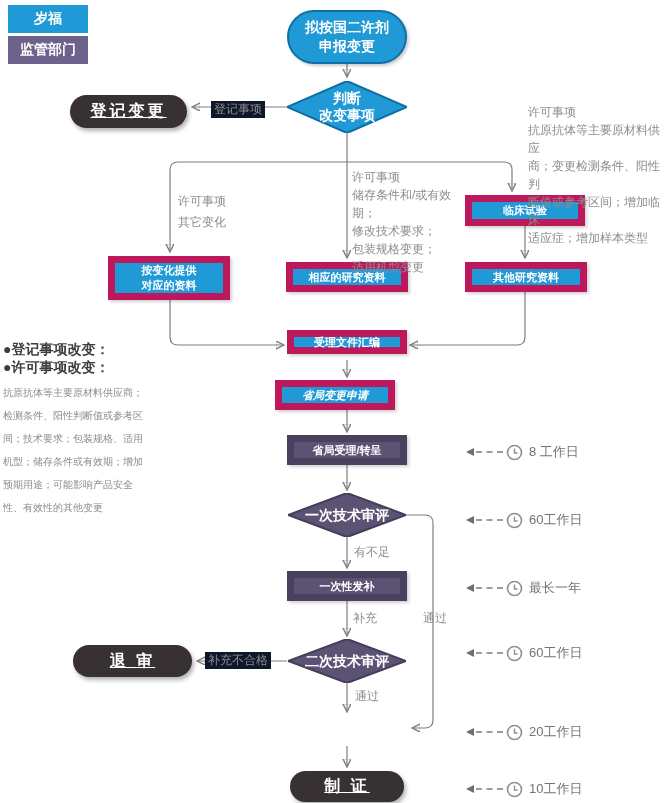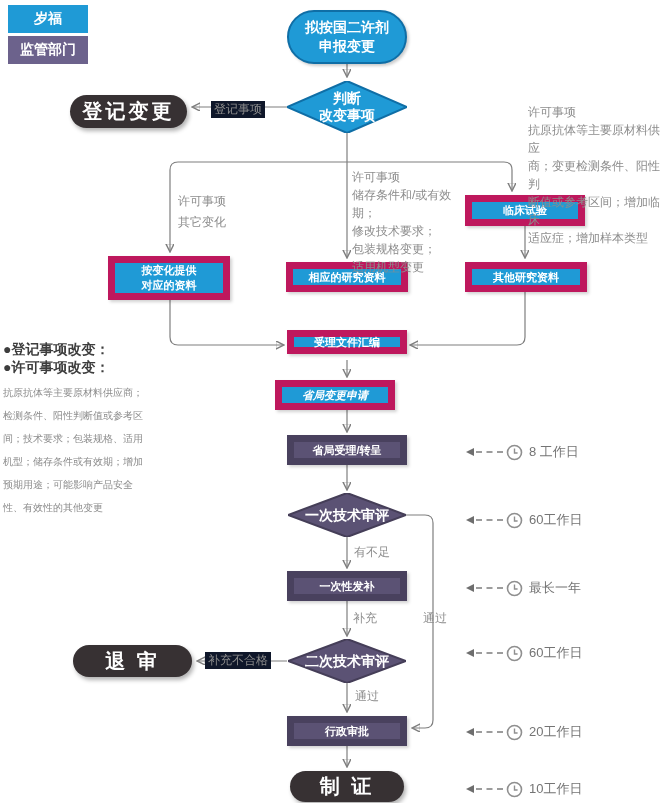--- a/index.html
+++ b/index.html
@@ -6,22 +6,22 @@
   body{font-family:"Liberation Sans","DejaVu Sans",sans-serif;}
   .canvas{position:relative;width:668px;height:803px;background:#ffffff;overflow:hidden;}
   svg.wires{position:absolute;left:0;top:0;width:668px;height:803px;}
   svg.wires path{fill:none;stroke:#7f7f7f;stroke-width:1.2px;}
 
   .node{position:absolute;display:flex;align-items:center;justify-content:center;
         color:#fff;font-weight:bold;text-align:center;box-sizing:border-box;}
   .rect{background:#1f9ad6;border:7px solid #be185d;font-size:11px;
         box-shadow:2px 2px 3px rgba(0,0,0,0.18);justify-content:center;}
   .rect.purple{background:#5b5274;border-color:#49415e;}
-  .capsule{background:#373133;border-radius:18px;font-size:20px;letter-spacing:3px;
-        box-shadow:2px 3px 4px rgba(0,0,0,0.3);}
+  .capsule{background:#373133;border-radius:18px;font-size:16px;letter-spacing:3px;
+        box-shadow:2px 3px 4px rgba(0,0,0,0.3);text-decoration:underline;}
   .stadium{background:#1f9ad6;border:2px solid #0f6ea6;border-radius:27px;
         font-size:14px;line-height:19px;box-shadow:2px 2px 3px rgba(0,0,0,0.2);}
   .diamond{color:#fff;}
   .diamond svg{position:absolute;left:0;top:0;width:100%;height:100%;}
   .diamond polygon{fill:#1f9ad6;stroke:#0f6ea6;stroke-width:2;vector-effect:non-scaling-stroke;}
   .diamond.purple polygon{fill:#5b5274;stroke:#453e58;}
   .diamond .node-label{position:relative;z-index:1;font-size:14px;line-height:17px;}
   .multiline{white-space:pre-line;}
 
   .legend-chip{position:absolute;width:80px;height:28px;display:flex;align-items:center;
@@ -146,23 +146,20 @@
     <svg viewBox="0 0 100 100" preserveAspectRatio="none">
       <polygon points="50,0 100,50 50,100 0,50"></polygon>
       </svg>
     <span class="node-label">二次技术审评</span>
   </div>
 
   <div class="node capsule" style="left:73px;top:645px;width:119px;height:32px;">
     <span>退 审</span>
   </div>
 
-  <div class="node rect purple" style="left:287px;top:716px;width:120px;height:30px;">
-    <span>行政审批</span>
-  </div>
 
   <div class="node capsule" style="left:290px;top:771px;width:114px;height:31px;">
     <span>制 证</span>
   </div>
 
   <span class="edge-label" style="left:211px;top:101px;">登记事项</span>
   <span class="edge-label nobg" style="left:351px;top:544px;">有不足</span>
   <span class="edge-label nobg" style="left:350px;top:610px;">补充</span>
   <span class="edge-label nobg" style="left:420px;top:610px;">通过</span>
   <span class="edge-label nobg" style="left:352px;top:688px;">通过</span>

